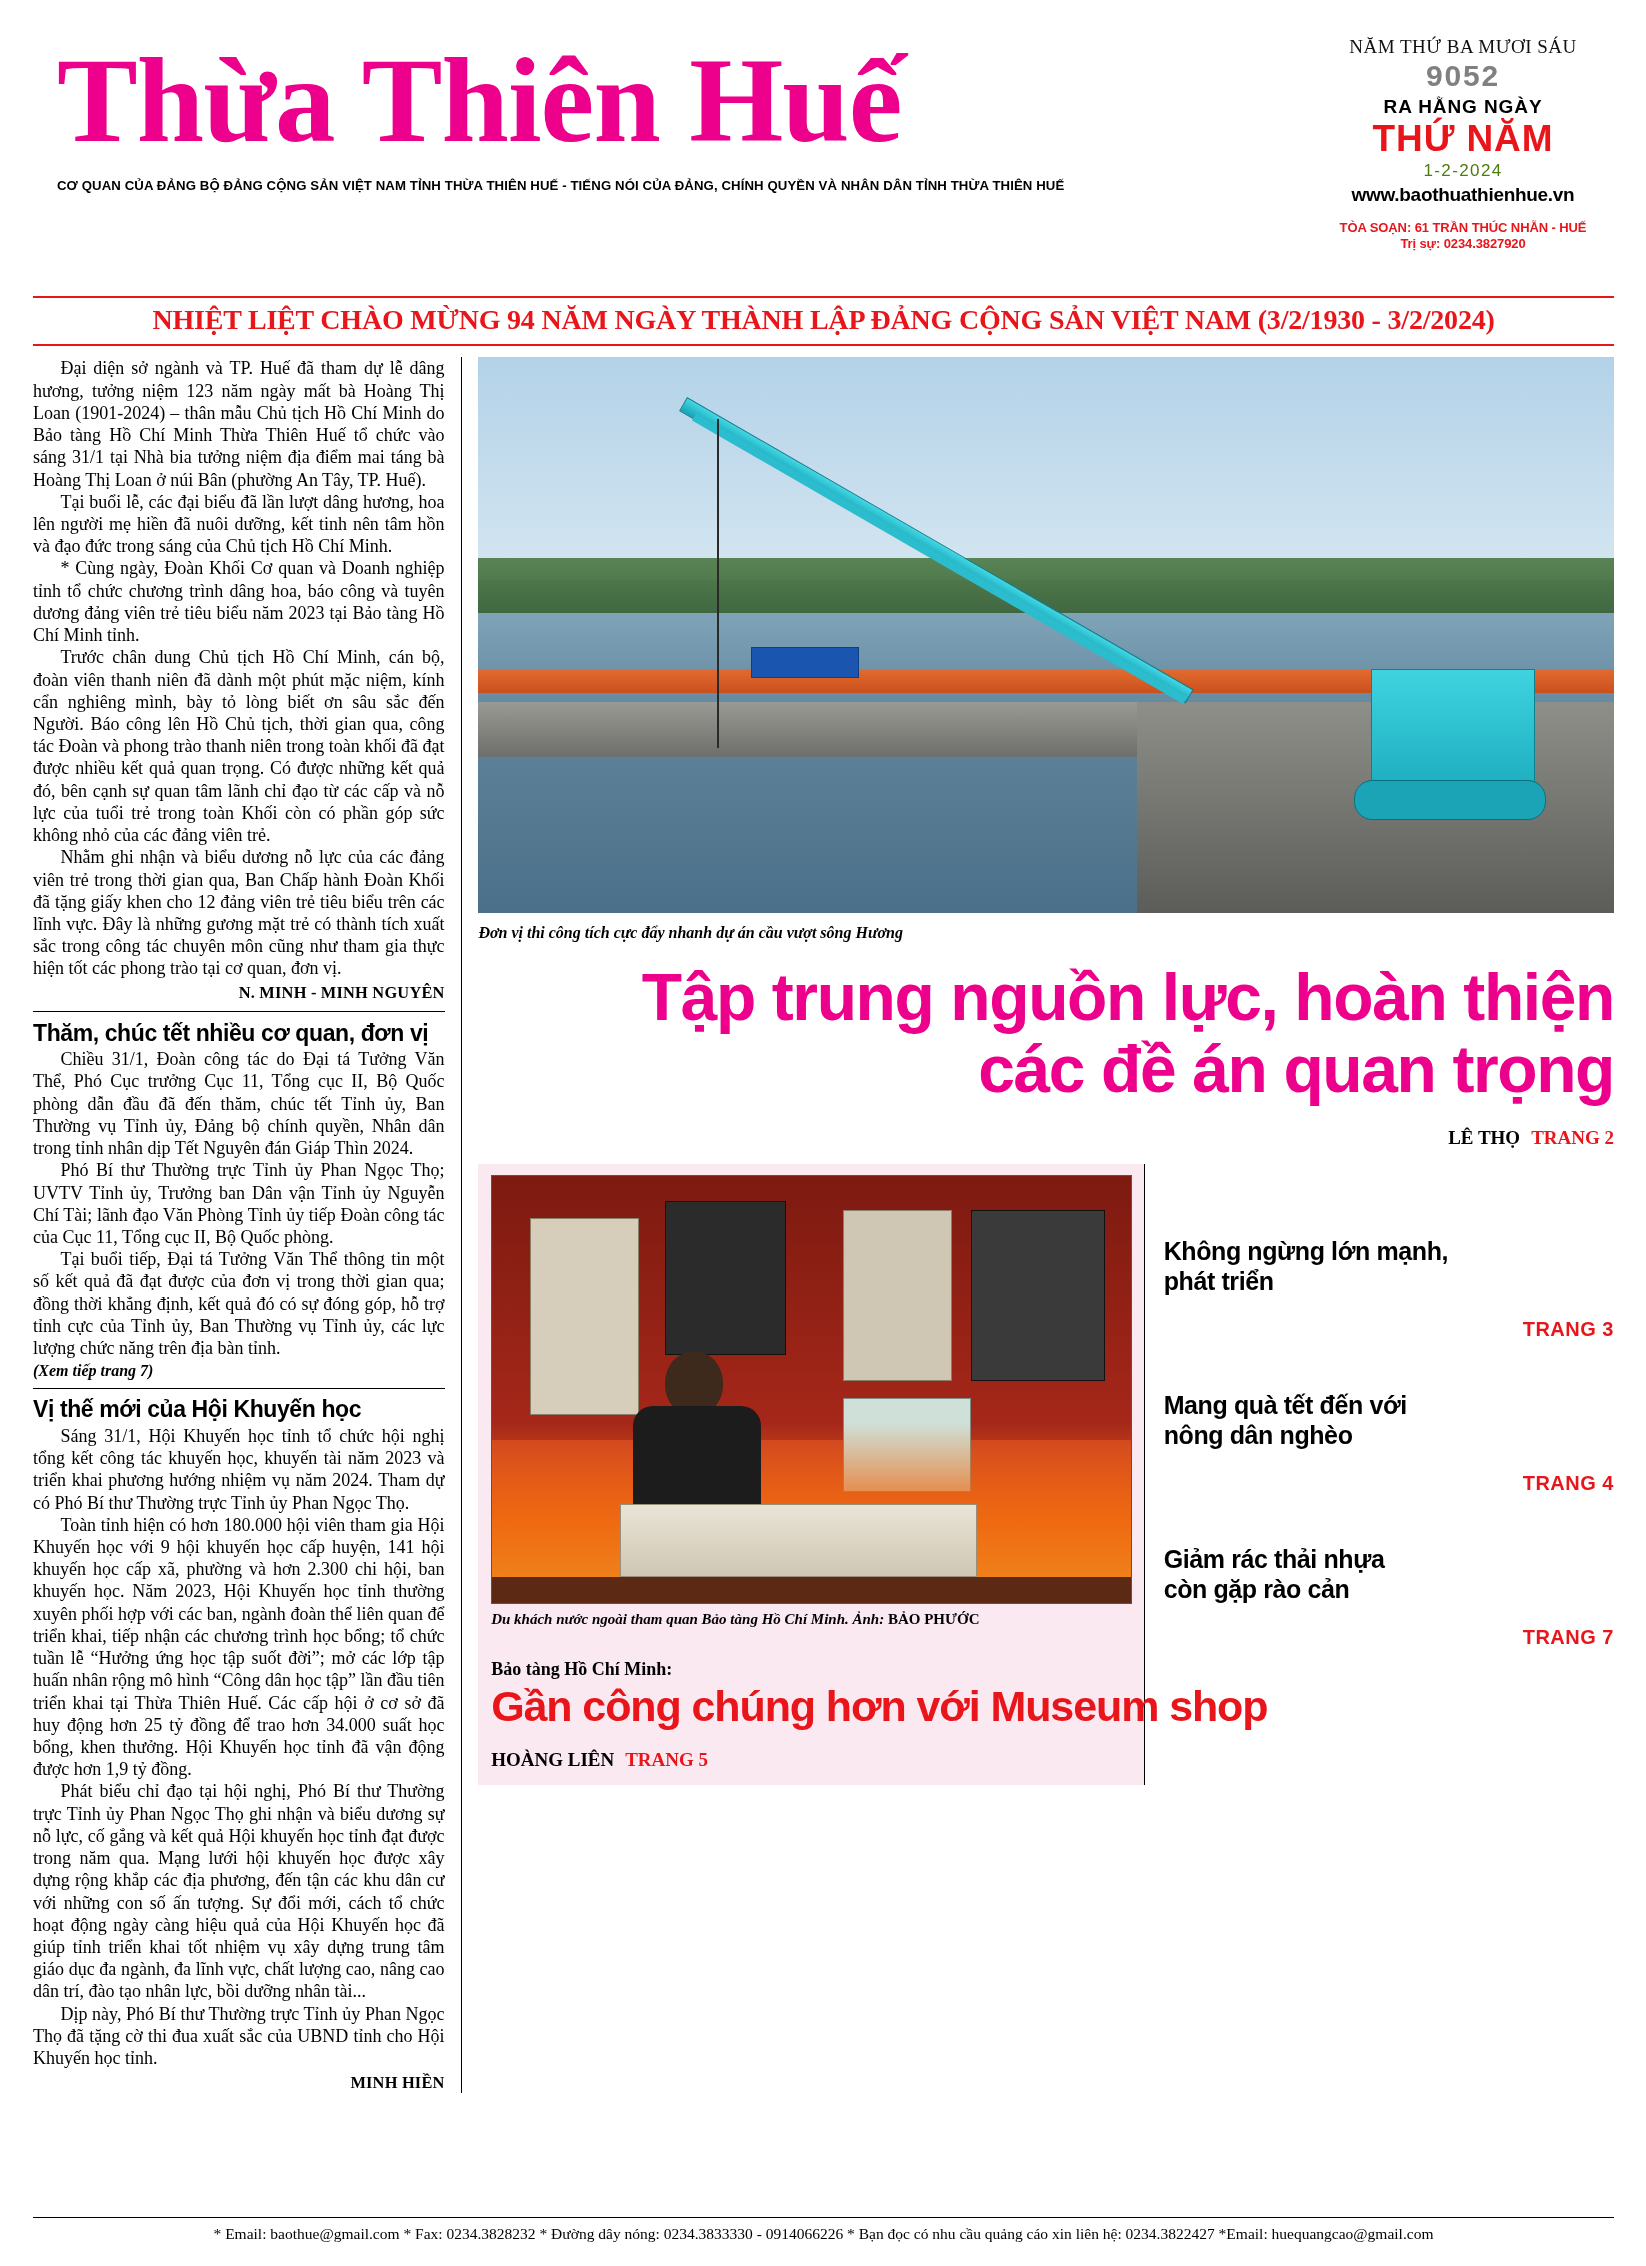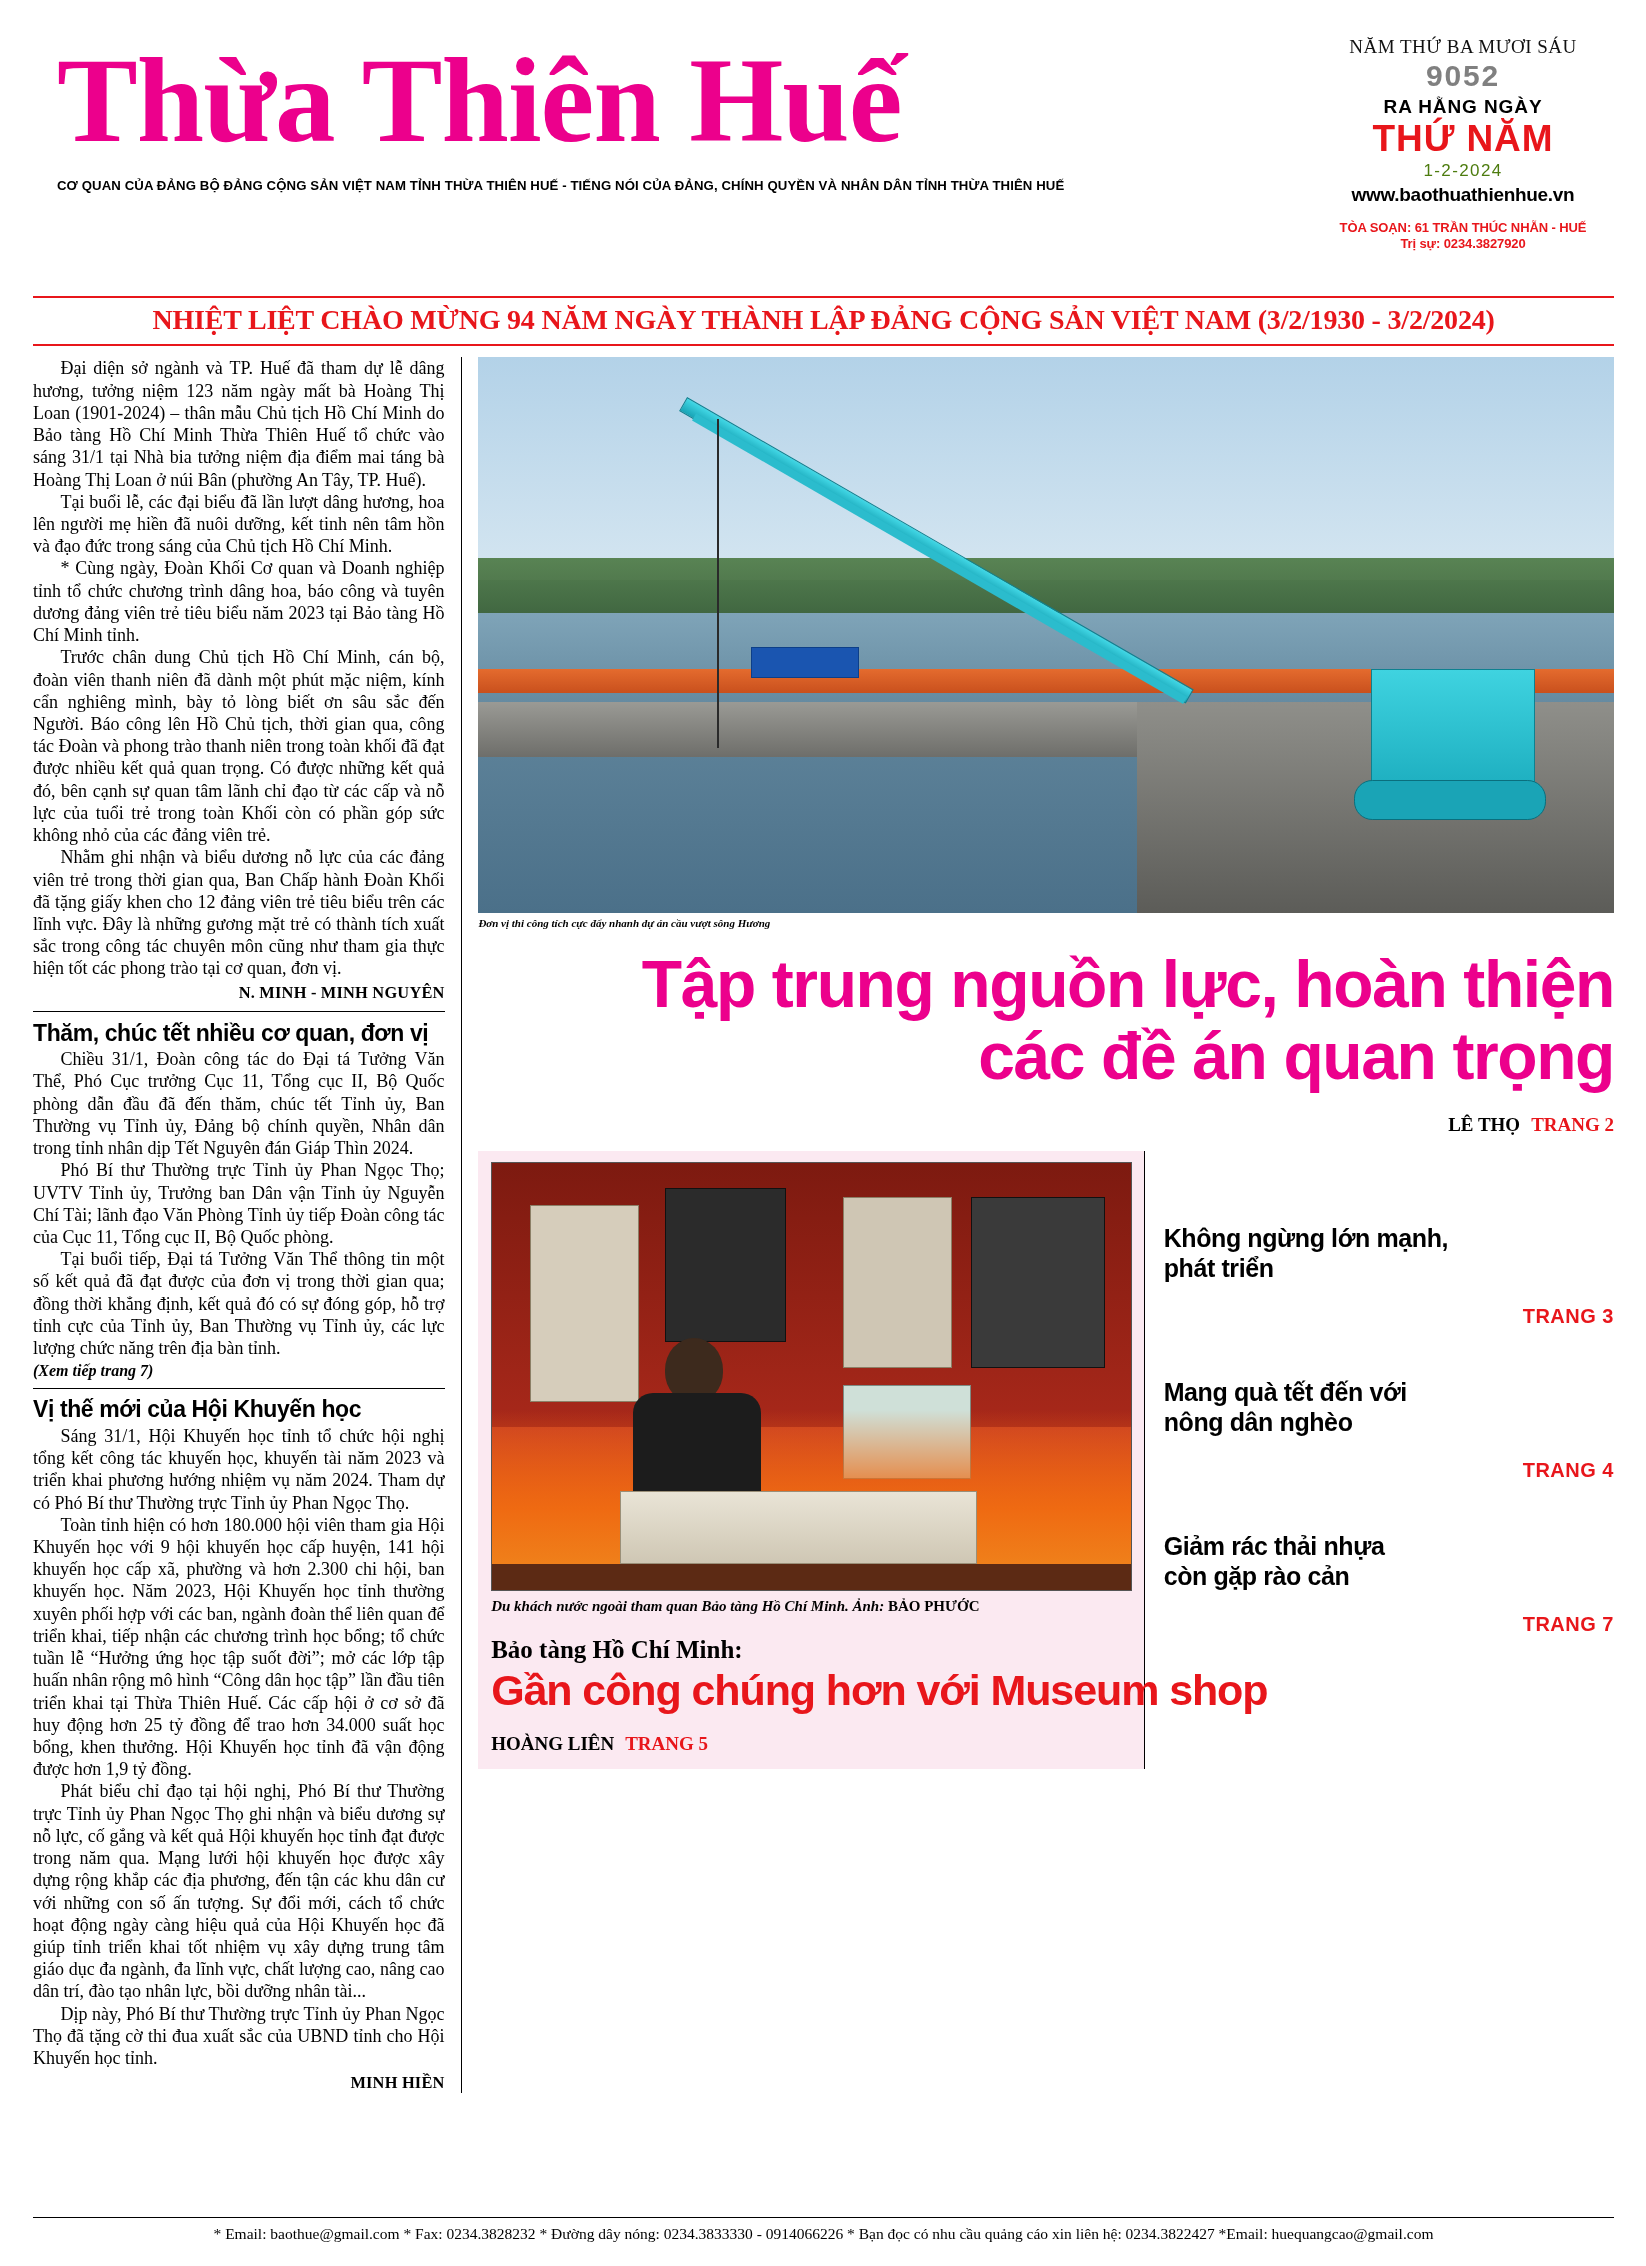--- a/index.html
+++ b/index.html
@@ -216,24 +216,24 @@
             transform-origin: left center; transform: rotate(30deg);
             border:1.8px solid #0d8190; }
   .pt-boom2 { position:absolute; left:19%; top:10%; width:567px; height:8.2px;
             background:#2bbccd; transform-origin:left center; transform:rotate(30deg); }
   .pt-cable { position:absolute; left:21%; top:11%; width:1.8px; height:329px;
             background:#2a2a2a; }
   .pt-sign { position:absolute; left:24%; top:52%; width:108px; height:31px;
             background:#1a55b0; border:1.8px solid #0d3f88; }
   .caption {
     font-family: "Liberation Serif", serif;
-    font-size: 11px;
+    font-size: 16px;
     font-style: italic;
     font-weight: bold;
-    margin-top: 4px;
+    margin-top: 11px;
     color: #000;
   }
 
   
   .lead-wrap {
     margin-top: 20px;
     text-align: right;
   }
   .lead-head {
     font-family: "Liberation Sans", sans-serif;
@@ -304,23 +304,23 @@
     font-family: "Liberation Serif", serif;
     font-size: 15px;
     font-style: italic;
     font-weight: bold;
     margin-top: 7.3px;
   }
   .caption-mid .src { font-style: normal; font-weight: bold; }
 
   .museum-kicker {
     font-family: "Liberation Serif", serif;
-    font-size: 25px;
-    font-weight: bold;
-    margin-top: 21px;
+    font-size: 18px;
+    font-weight: bold;
+    margin-top: 31px;
   }
   .museum-head {
     font-family: "Liberation Sans", sans-serif;
     font-size: 43px;
     font-weight: bold;
     color: #e8161b;
     line-height: 1.05;
     letter-spacing: -1.1px;
     margin-top: 3.7px;
     white-space: nowrap;

